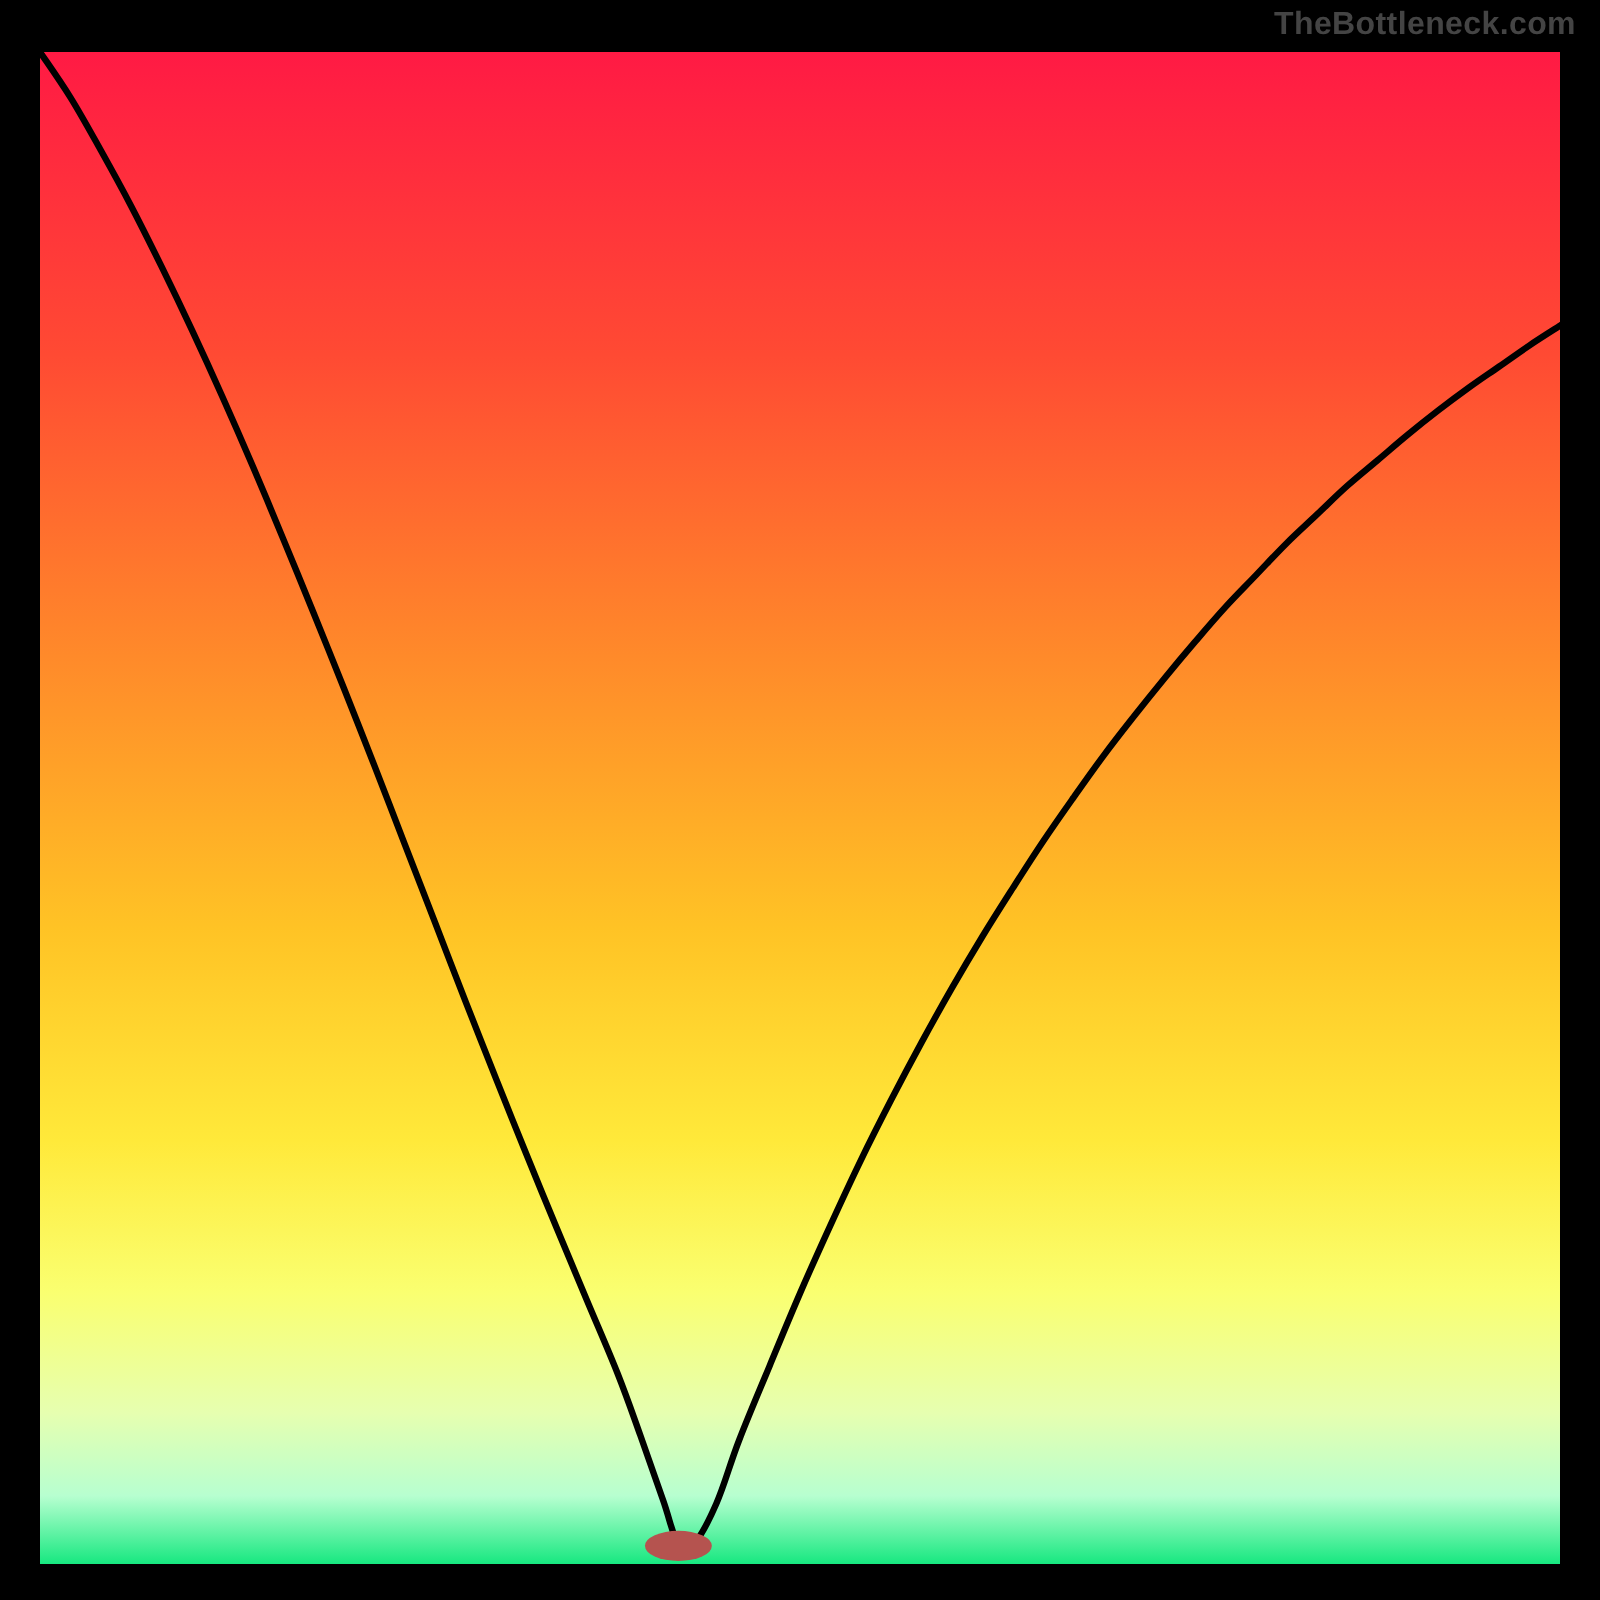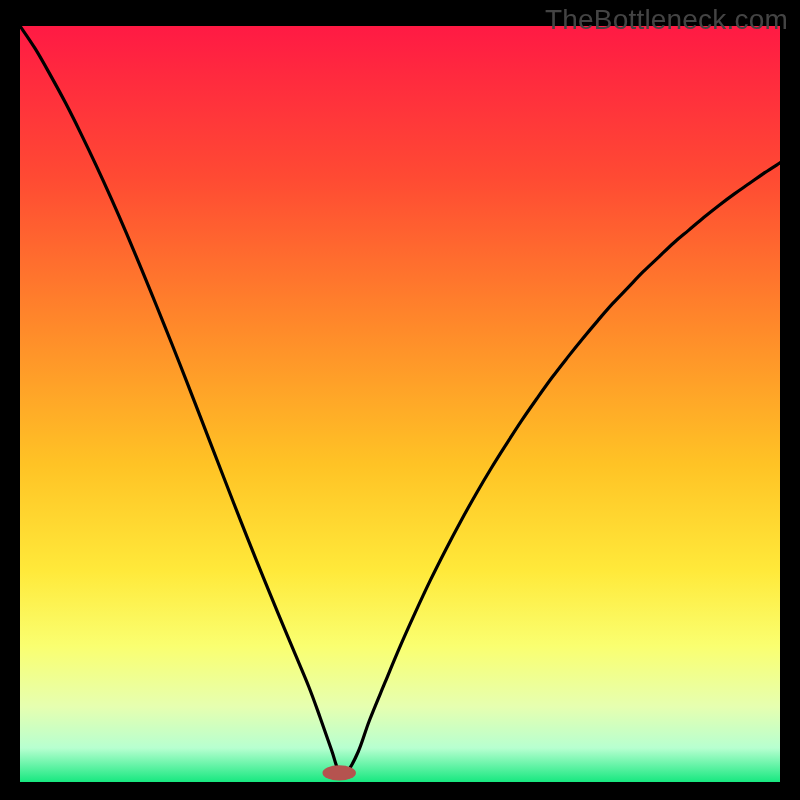--- a/index.html
+++ b/index.html
@@ -15,22 +15,22 @@
     position: relative;
     width: 800px;
     height: 800px;
     background: #000;
   }
   .watermark {
     position: absolute;
     top: 4px;
     right: 12px;
     color: #444;
-    font-size: 28px;
-    font-weight: 400;
+    font-size: 16px;
+    font-weight: 700;
     letter-spacing: 0.2px;
     z-index: 10;
   }
   .plot-area {
     position: absolute;
     left: 20px;
     top: 26px;
     width: 760px;
     height: 756px;
   }

